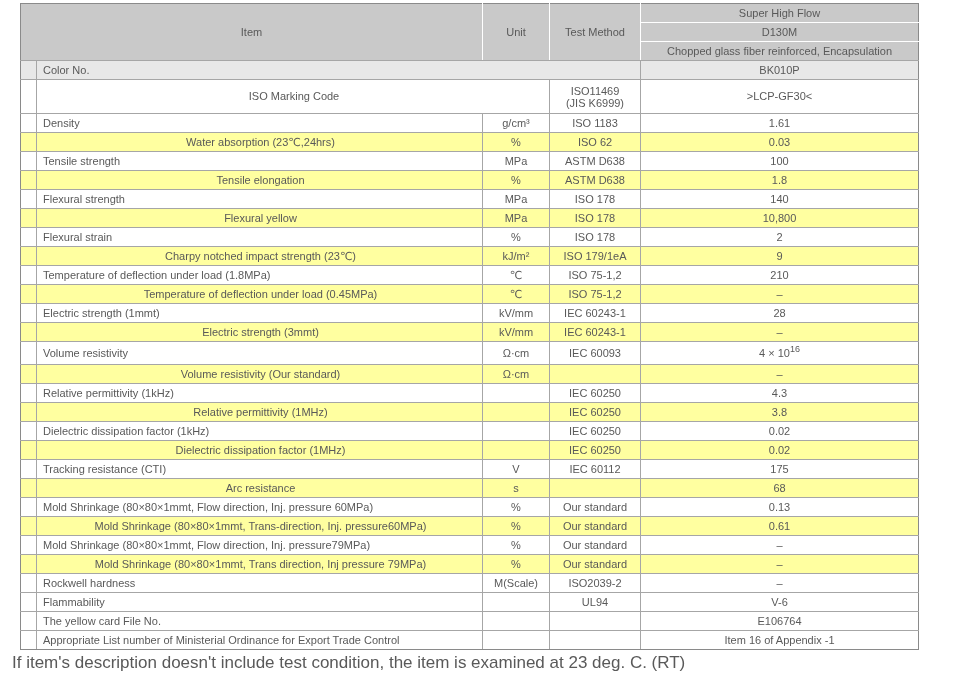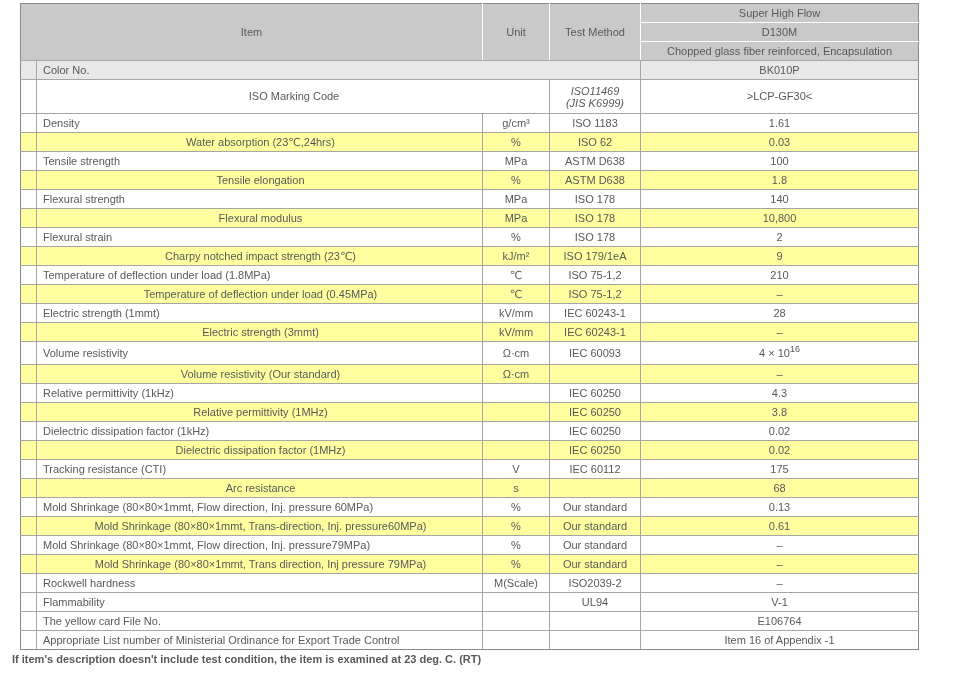--- a/index.html
+++ b/index.html
@@ -42,33 +42,32 @@
   thead td.edge-right  { border-right-color: #8a8a8a; }
   thead td.edge-bottom { border-bottom-color: #a6a6a6; }
   
   td.stub  { padding: 0; }
   td.item  { text-align: left; padding-left: 6px; }
   td.unit, td.test, td.val { text-align: center; }
   tr.hl td { background: var(--highlight, #ffffa0); text-align: center; }
   tr.gray td { background: var(--subheader-bg, #e8e8e8); }
   tr.tall td { height: 22px; }
   tr.two-line td { height: 33px; text-align: center; }
-  td.test .tm-line { line-height: 12px; font-style: italic; }
+  td.test .tm-line { line-height: 12px; }
   sup { font-size: 9px; line-height: 0; }
   tbody td.edge-left  { border-left-color: #8a8a8a; }
   tbody td.edge-right { border-right-color: #8a8a8a; }
   tbody tr.last td    { border-bottom-color: #8a8a8a; }
   
   .footnote {
     position: absolute;
     left: 12px; top: 653px;
-    font-size: 11px;
+    font-size: 17px;
     color: #595959;
     white-space: nowrap;
-    font-weight: bold;
   }
 </style>
 </head>
 <body>
 
 <div class="page">
   <table class="props">
     <colgroup>
       <col style="width:16px">
       <col style="width:446px">
@@ -136,21 +135,21 @@
         </tr>
         <tr class="">
           <td class="stub edge-left"></td>
           <td class="item">Flexural strength</td>
           <td class="unit">MPa</td>
           <td class="test">ISO 178</td>
           <td class="val edge-right">140</td>
         </tr>
         <tr class="hl">
           <td class="stub edge-left"></td>
-          <td class="item">Flexural modulus</td>
+          <td class="item">Flexural yellow</td>
           <td class="unit">MPa</td>
           <td class="test">ISO 178</td>
           <td class="val edge-right">10,800</td>
         </tr>
         <tr class="">
           <td class="stub edge-left"></td>
           <td class="item">Flexural strain</td>
           <td class="unit">%</td>
           <td class="test">ISO 178</td>
           <td class="val edge-right">2</td>
@@ -279,21 +278,21 @@
           <td class="item">Rockwell hardness</td>
           <td class="unit">M(Scale)</td>
           <td class="test">ISO2039-2</td>
           <td class="val edge-right">–</td>
         </tr>
         <tr class="">
           <td class="stub edge-left"></td>
           <td class="item">Flammability</td>
           <td class="unit"></td>
           <td class="test">UL94</td>
-          <td class="val edge-right">V-1</td>
+          <td class="val edge-right">V-6</td>
         </tr>
         <tr class="">
           <td class="stub edge-left"></td>
           <td class="item">The yellow card File No.</td>
           <td class="unit"></td>
           <td class="test"></td>
           <td class="val edge-right">E106764</td>
         </tr>
         <tr class="last">
           <td class="stub edge-left"></td>

